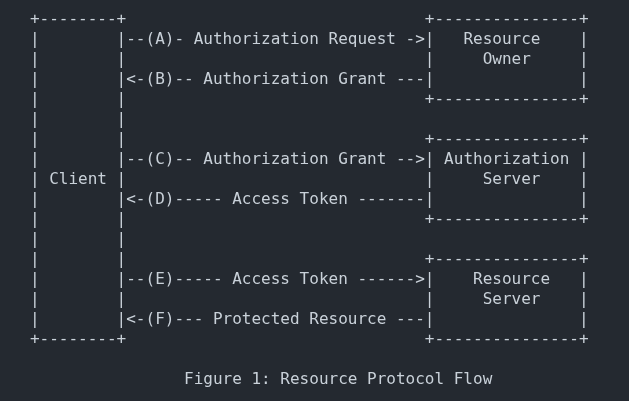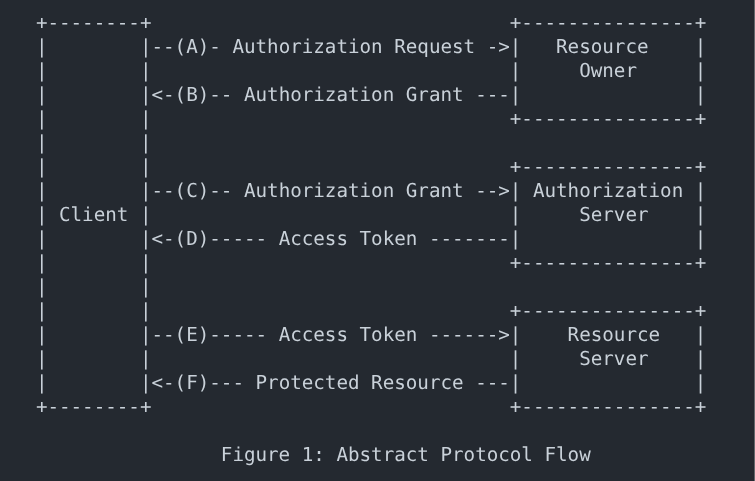--- a/index.html
+++ b/index.html
@@ -43,14 +43,14 @@
    |        |--(C)-- Authorization Grant --&gt;| Authorization |
    | Client |                               |     Server    |
    |        |&lt;-(D)----- Access Token -------|               |
    |        |                               +---------------+
    |        |
    |        |                               +---------------+
    |        |--(E)----- Access Token ------&gt;|    Resource   |
    |        |                               |     Server    |
    |        |&lt;-(F)--- Protected Resource ---|               |
    +--------+                               +---------------+</pre>
-  <pre class="ascii caption" style="color: rgb(201, 209, 217);">Figure 1: Abstract Protocol Flow</pre>
+  <pre class="ascii caption" style="color: rgb(201, 209, 217);">Figure 1: Resource Protocol Flow</pre>
 </div>
 
 </body></html>

